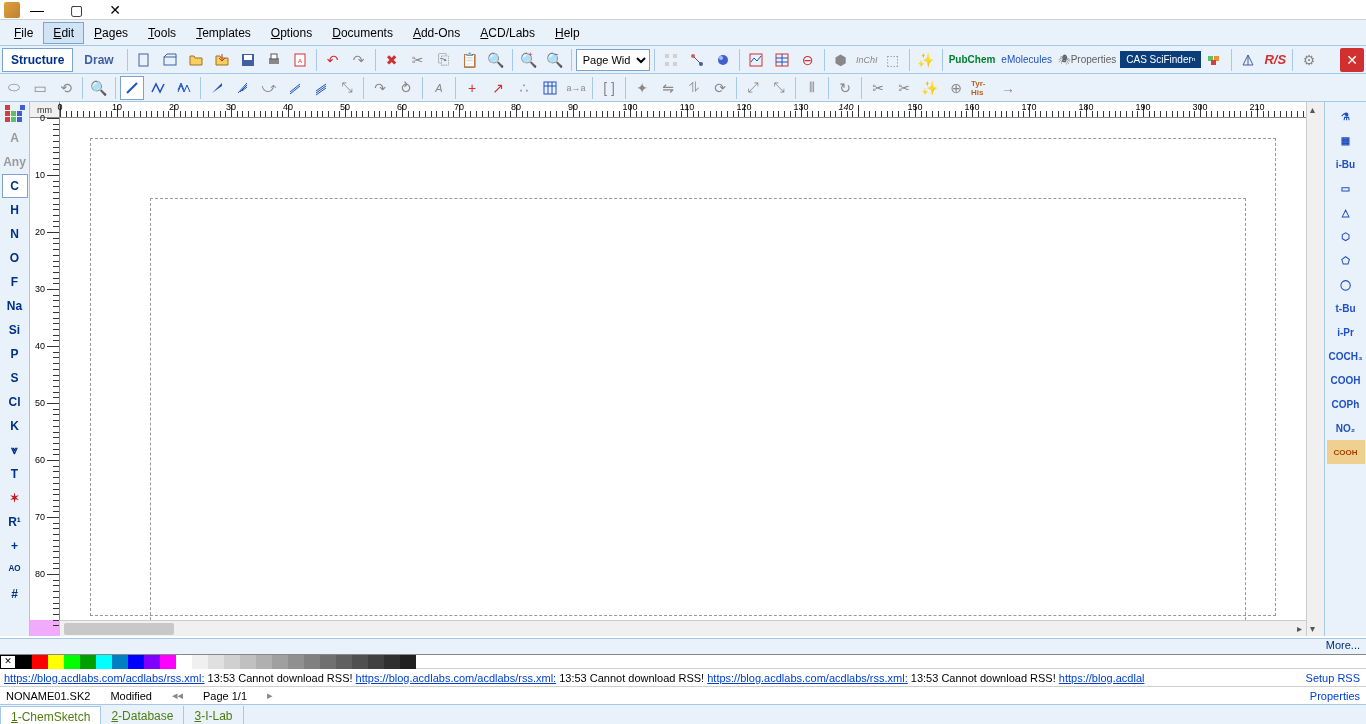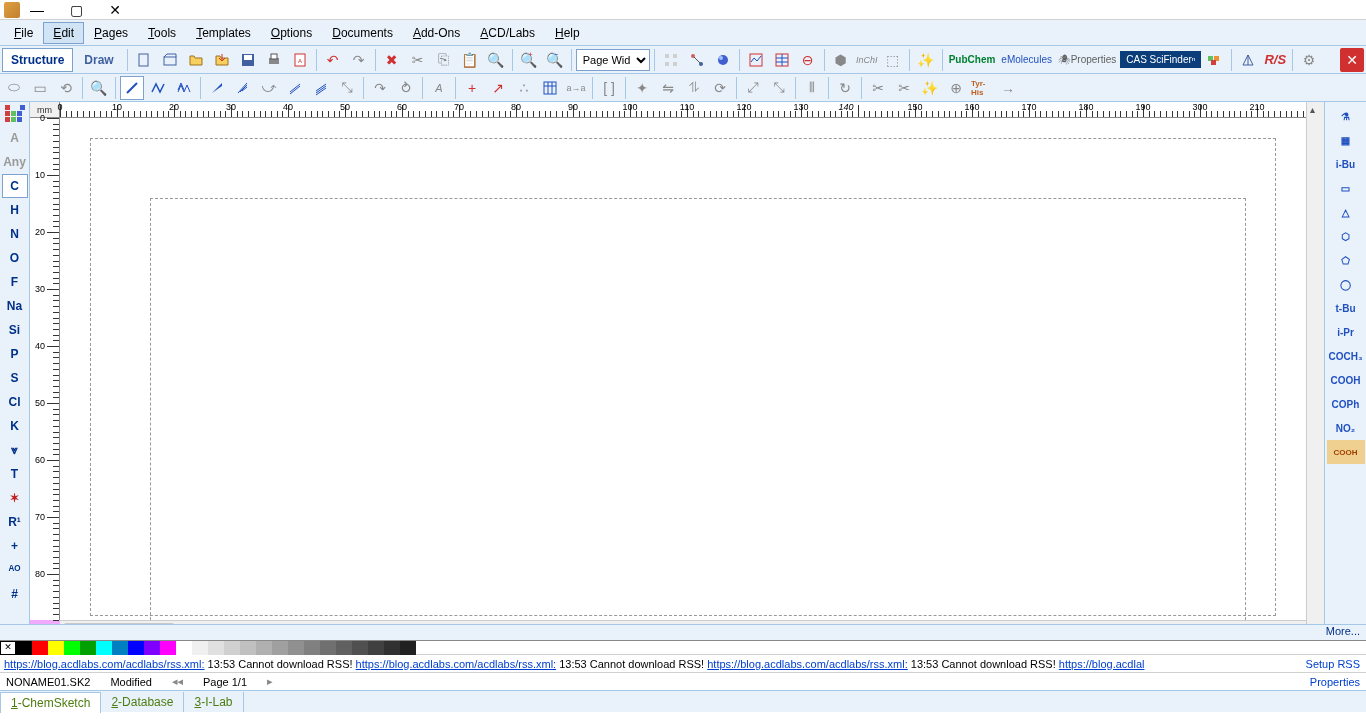--- a/index.html
+++ b/index.html
@@ -52,21 +52,21 @@
 .hscroll { position: absolute; bottom: 0; left: 30px; right: 0; height: 16px; background: #f0f0f0; border-top: 1px solid #ccc; }
 .hscroll .thumb { position: absolute; left: 4px; top: 2px; width: 110px; height: 12px; background: #c8c8c8; border-radius: 2px; }
 .hscroll .arrow { position: absolute; right: 2px; top: 0; font-size: 10px; color: #555; padding: 2px; }
 .vscroll-out { width: 18px; background: #f0f0f0; border-left: 1px solid #ccc; position: relative; }
 .vscroll-out .arrup { position: absolute; top: 2px; left: 3px; font-size: 10px; color: #555; }
 .vscroll-out .arrdn { position: absolute; bottom: 2px; left: 3px; font-size: 10px; color: #555; }
 
 .rightbar { width: 42px; background: #e9f2fb; border-left: 1px solid #a6c8e8; display: flex; flex-direction: column; align-items: center; padding-top: 2px; }
 .rightbar .rb { width: 38px; height: 24px; display: flex; align-items: center; justify-content: center; font-size: 10px; color: #2050c0; cursor: default; border-bottom: 0px; font-weight: bold; }
 
-.bottompanel { position: absolute; left: 0; right: 0; bottom: 0; height: 100px; background: #fff; }
+.bottompanel { position: absolute; left: 0; right: 0; bottom: 0; height: 86px; background: #fff; }
 .morebar { height: 16px; background: #e9f2fb; text-align: right; padding: 0 6px; font-size: 11px; color: #003088; border-top: 1px solid #a6c8e8; }
 .palette { height: 14px; display: flex; border-top: 1px solid #888; }
 .pal { width: 16px; height: 14px; }
 .rssbar { height: 18px; display: flex; align-items: center; padding: 0 4px; font-size: 11px; overflow: hidden; white-space: nowrap; border-top: 1px solid #d0d0d0; }
 .rssbar a { color: #0040d0; text-decoration: underline; }
 .rssbar .norm { color: #000; }
 .rssbar .setup { position: absolute; right: 6px; color: #0040d0; background: #fff; padding-left: 4px; }
 .statusbar { height: 18px; display: flex; align-items: center; padding: 0 6px; font-size: 11px; border-top: 1px solid #d0d0d0; color: #000; gap: 20px; }
 .statusbar .props { position: absolute; right: 6px; color: #0040d0; }
 .tabbar { height: 22px; background: #e9f2fb; display: flex; align-items: flex-end; border-top: 1px solid #a6c8e8; }

